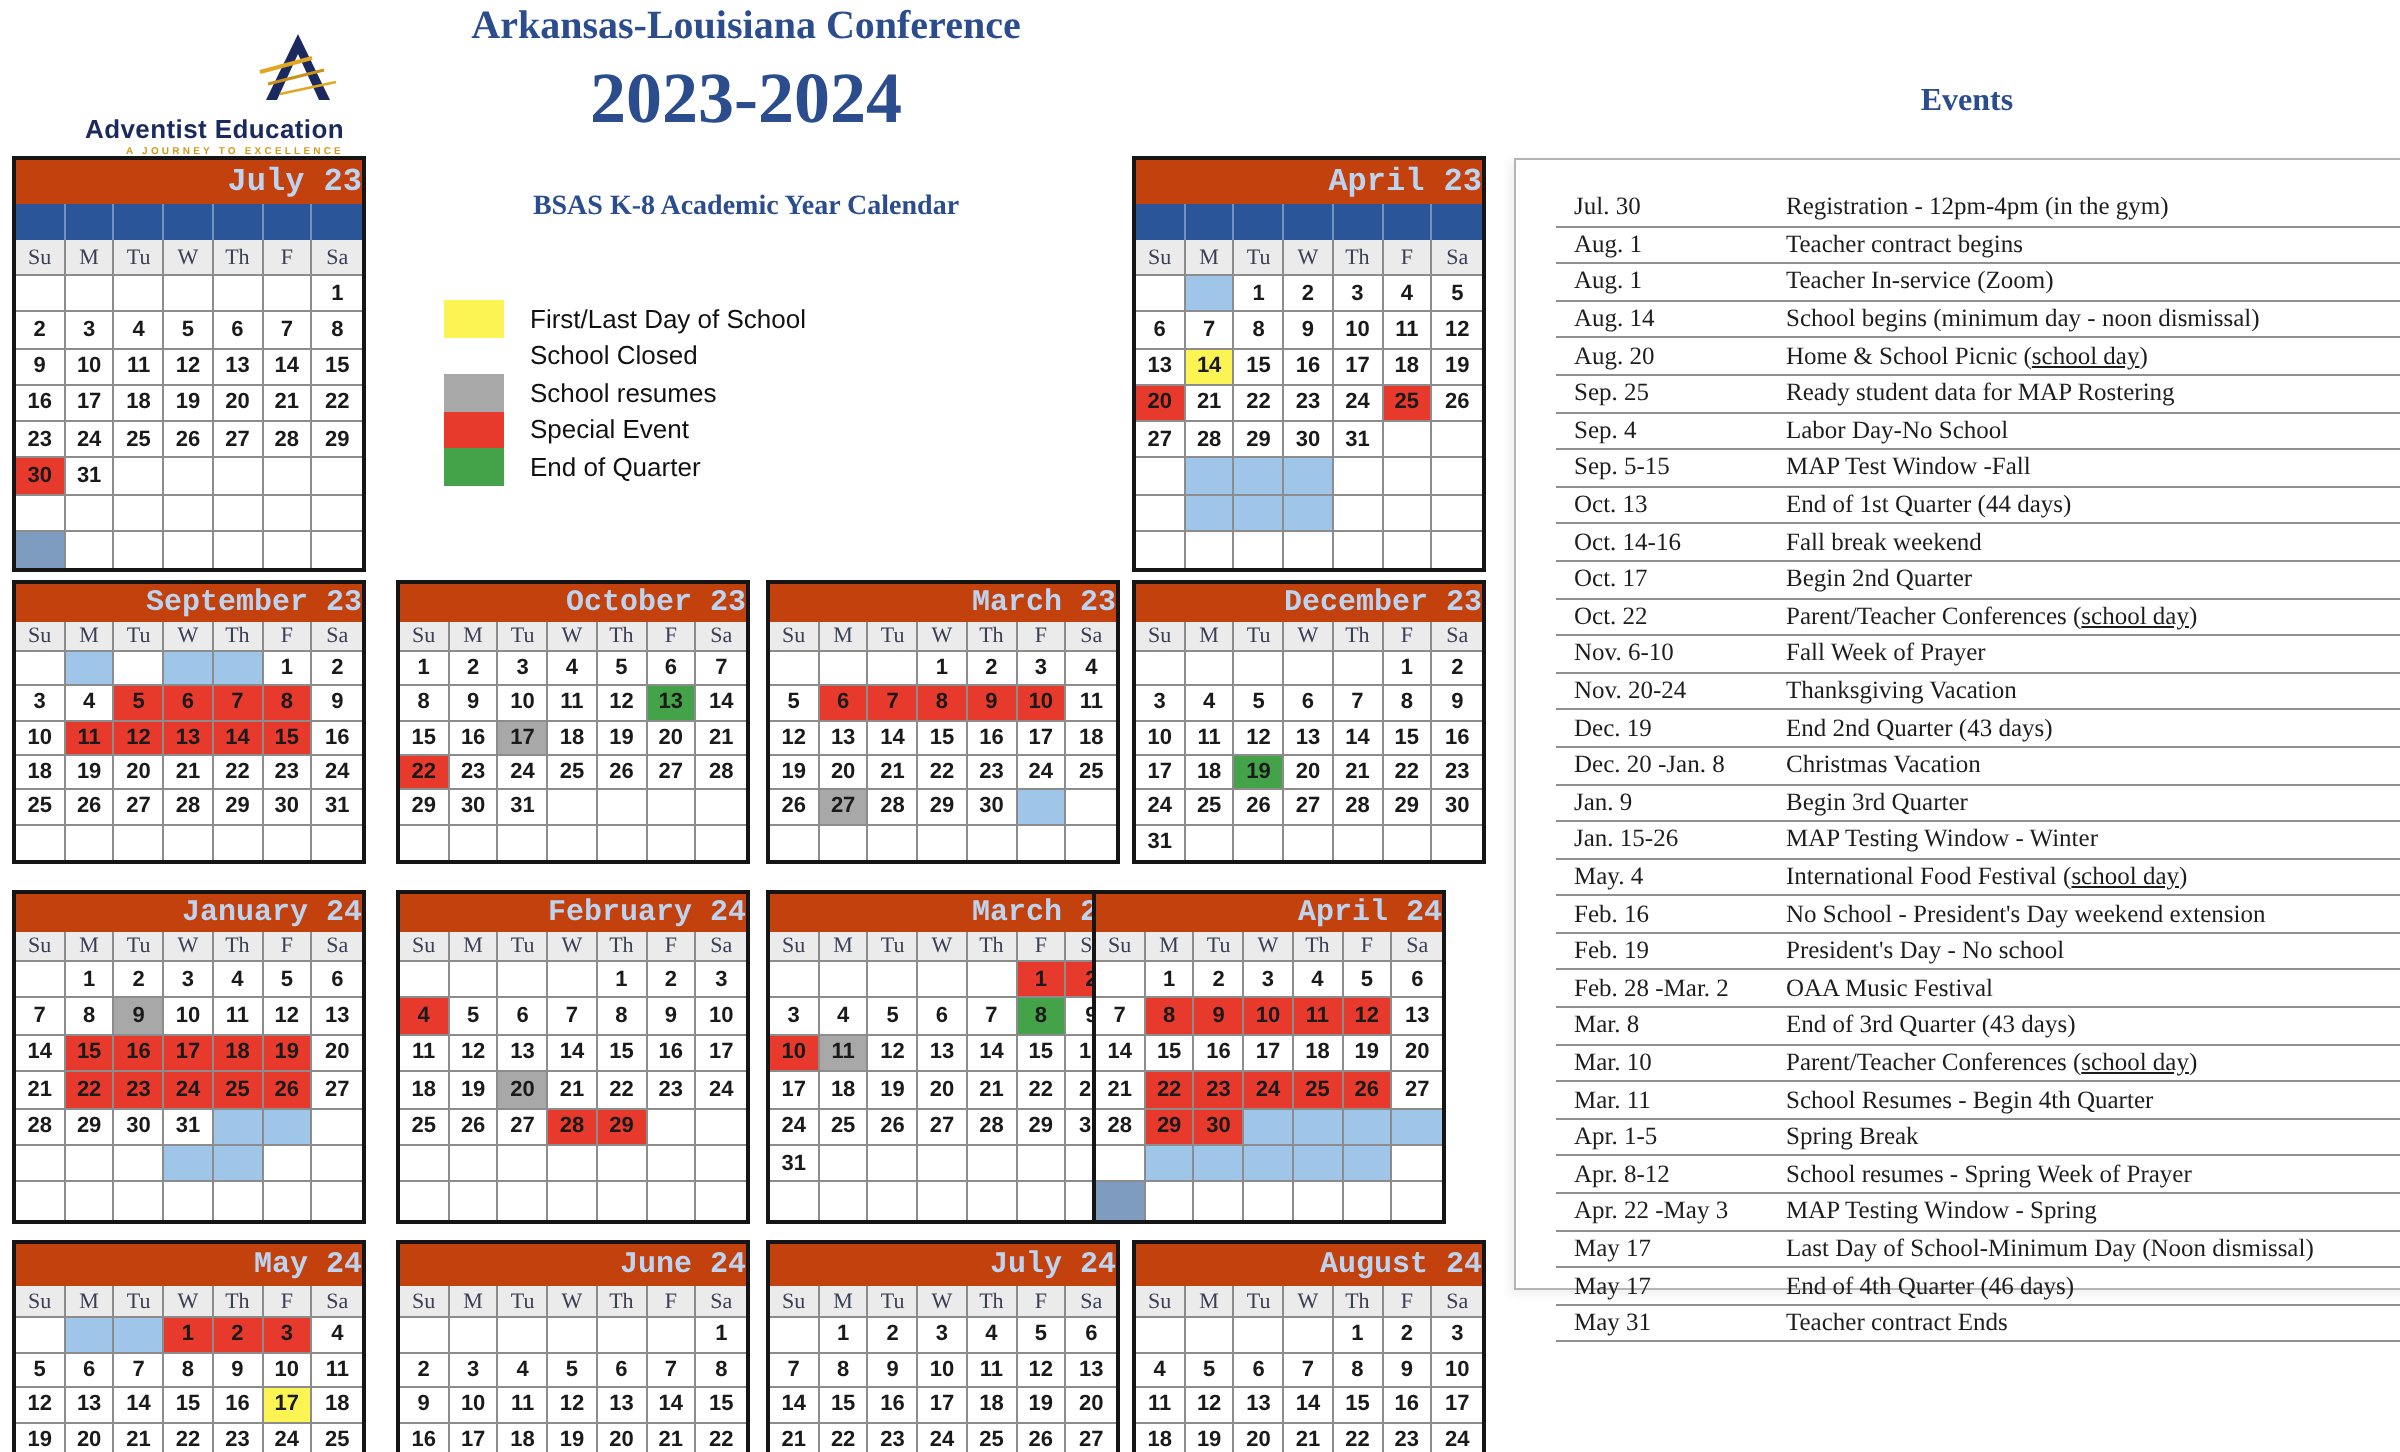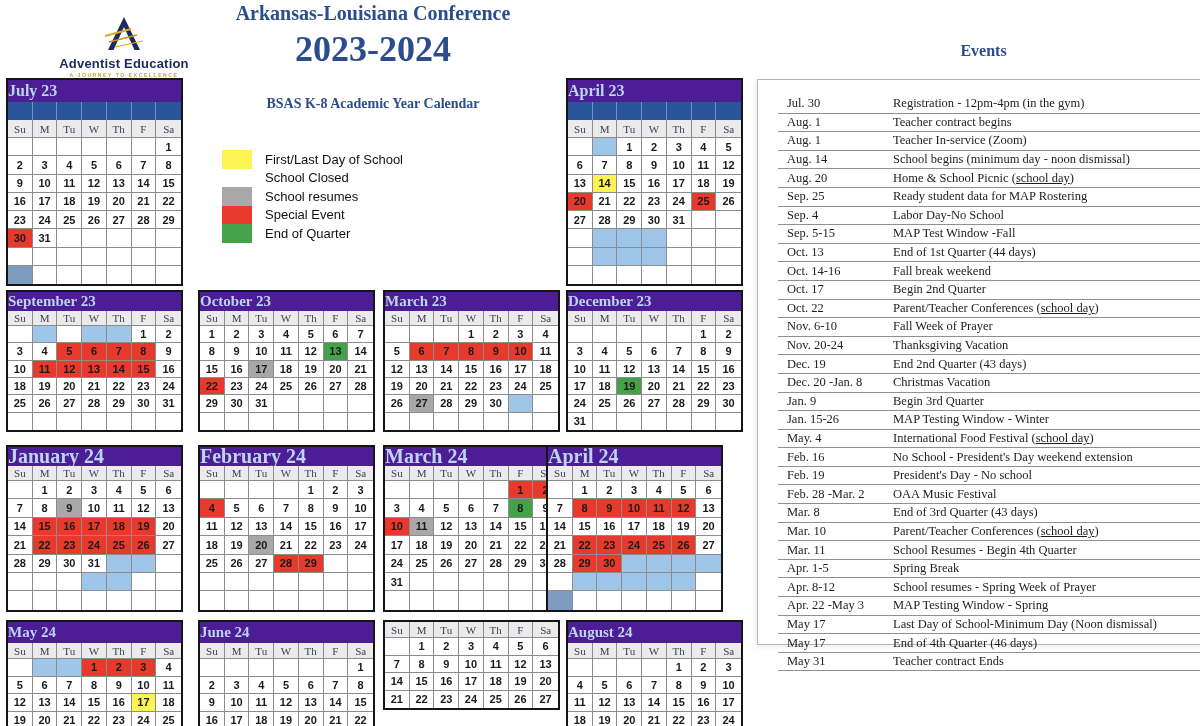--- a/index.html
+++ b/index.html
@@ -1,58 +1,58 @@
 <!DOCTYPE html>
 <html><head>
 <meta charset="utf-8">
 <style>
   html,body{margin:0;padding:0;}
   body{
     width:1200px;height:726px;overflow:hidden;position:relative;
     background:#ffffff;font-family:"Liberation Sans",sans-serif;
   }
   
-  .logo{position:absolute;left:44px;top:16px;width:160px;text-align:center;}
+  .logo{position:absolute;left:12px;top:16px;width:160px;text-align:right;}
   .logo-name{font-size:13px;font-weight:bold;color:#1b2a5e;letter-spacing:.2px;}
   .logo-tag{font-size:5px;color:#d19a1d;letter-spacing:1.6px;font-weight:bold;margin-top:1px;}
   .titles{position:absolute;left:183px;top:2px;width:380px;text-align:center;
     font-family:"Liberation Serif",serif;color:#2b4d8e;}
   .t-conf{font-size:20px;font-weight:bold;}
   .t-year{font-size:36px;font-weight:bold;margin-top:3px;}
   .t-sub{font-size:14px;font-weight:bold;margin-top:26px;}
   
   .legend{position:absolute;left:222px;top:150px;}
   .legend-row{display:flex;align-items:center;height:18.5px;}
   .legend-swatch{width:30px;height:18.5px;flex:0 0 30px;}
   .legend-label{margin-left:13px;font-size:13px;color:#111;white-space:nowrap;}
   
   .cal{position:absolute;width:177px;border:2px solid #151515;background:#fff;box-sizing:border-box;}
-  .cal-title{background:#4c1d95;color:#bcd4f0;text-align:left;
-    font-family:Liberation Serif, serif;font-weight:bold;}
+  .cal-title{background:#c2410c;color:#bcd4f0;text-align:right;
+    font-family:Liberation Mono, monospace;font-weight:bold;}
   .cal-row{display:grid;grid-template-columns:repeat(7,1fr);}
   .spacer-cell{background:#2a5699;border-right:1px solid rgba(255,255,255,.35);box-sizing:border-box;}
   .spacer-cell:last-child{border-right:none;}
   .wd{background:#ebebeb;font-family:"Liberation Serif",serif;color:#3a3f55;
     text-align:center;border-right:1px solid #8c8c8c;border-bottom:1px solid #8c8c8c;
     box-sizing:border-box;font-size:11px;}
   .wd:last-child{border-right:none;}
   .cell{border-right:1px solid #8c8c8c;border-bottom:1px solid #8c8c8c;box-sizing:border-box;
     display:flex;align-items:center;justify-content:center;
     font-size:11px;font-weight:bold;color:#1a1a1a;background:#fff;}
   .cell:last-child{border-right:none;}
   .cal-row:last-child .cell{border-bottom:none;}
   
   .band1 .cal-title{height:22px;line-height:22px;font-size:16px;}
   .band1 .spacer-cell{height:18px;}
   .band1 .wd{height:18px;line-height:18px;}
   .band1 .cell{height:18.25px;}
   .band2 .cal-title{height:19px;line-height:19px;font-size:15px;}
   .band2 .wd{height:15px;line-height:15px;}
   .band2 .cell{height:17.33px;}
-  .band3 .cal-title{height:19px;line-height:19px;font-size:20px;}
+  .band3 .cal-title{height:19px;line-height:19px;font-size:15px;}
   .band3 .wd{height:15px;line-height:15px;}
   .band3 .cell{height:18.4px;}
   .band4 .cal-title{height:21px;line-height:21px;font-size:15px;}
   .band4 .wd{height:16px;line-height:16px;}
   .band4 .cell{height:17.5px;}
   
   .r1c1{left:6px;top:78px}.r1c4{left:566px;top:78px}
   .r2c1{left:6px;top:290px}.r2c2{left:198px;top:290px}.r2c3{left:383px;top:290px}.r2c4{left:566px;top:290px}
   .r3c1{left:6px;top:445px}.r3c2{left:198px;top:445px}.r3c3{left:383px;top:445px}.r3c4{left:546px;top:445px}
   .r4c1{left:6px;top:620px}.r4c2{left:198px;top:620px}.r4c3{left:383px;top:620px}.r4c4{left:566px;top:620px}
@@ -953,20 +953,21 @@
         <div class="cell">16</div>
         <div class="cell">17</div>
         <div class="cell">18</div>
         <div class="cell">19</div>
         <div class="cell">20</div>
         <div class="cell">21</div>
         <div class="cell">22</div>
       </div>
     </div>
     <div class="cal r4c3 band4">
+      <div class="cal-title">July 24</div>
       <div class="cal-row">
         <div class="wd">Su</div>
         <div class="wd">M</div>
         <div class="wd">Tu</div>
         <div class="wd">W</div>
         <div class="wd">Th</div>
         <div class="wd">F</div>
         <div class="wd">Sa</div>
       </div>
       <div class="cal-row">

